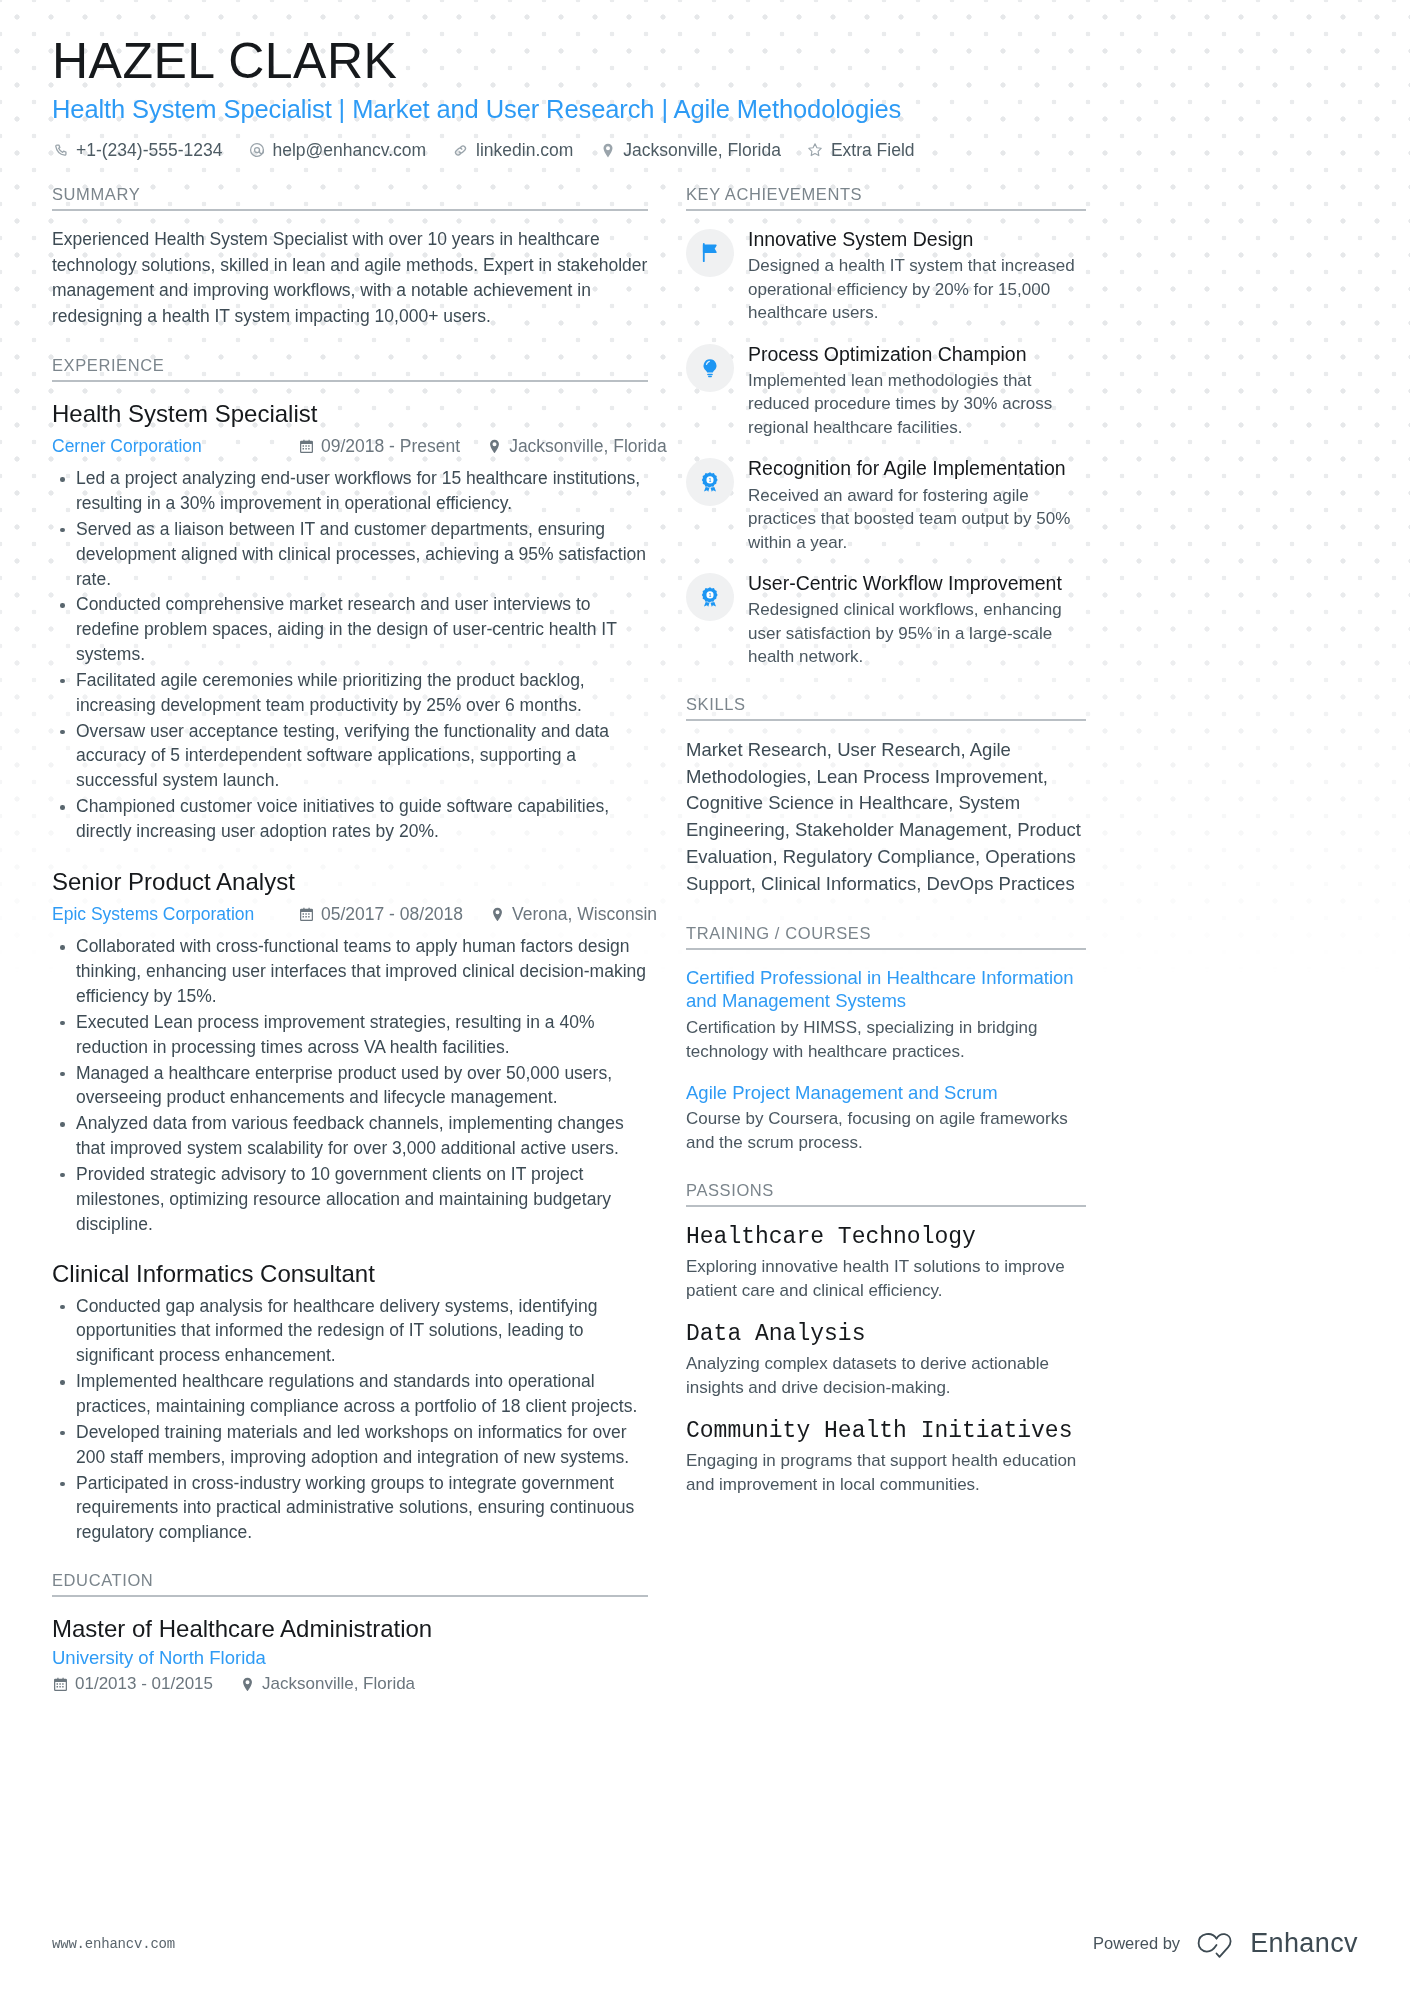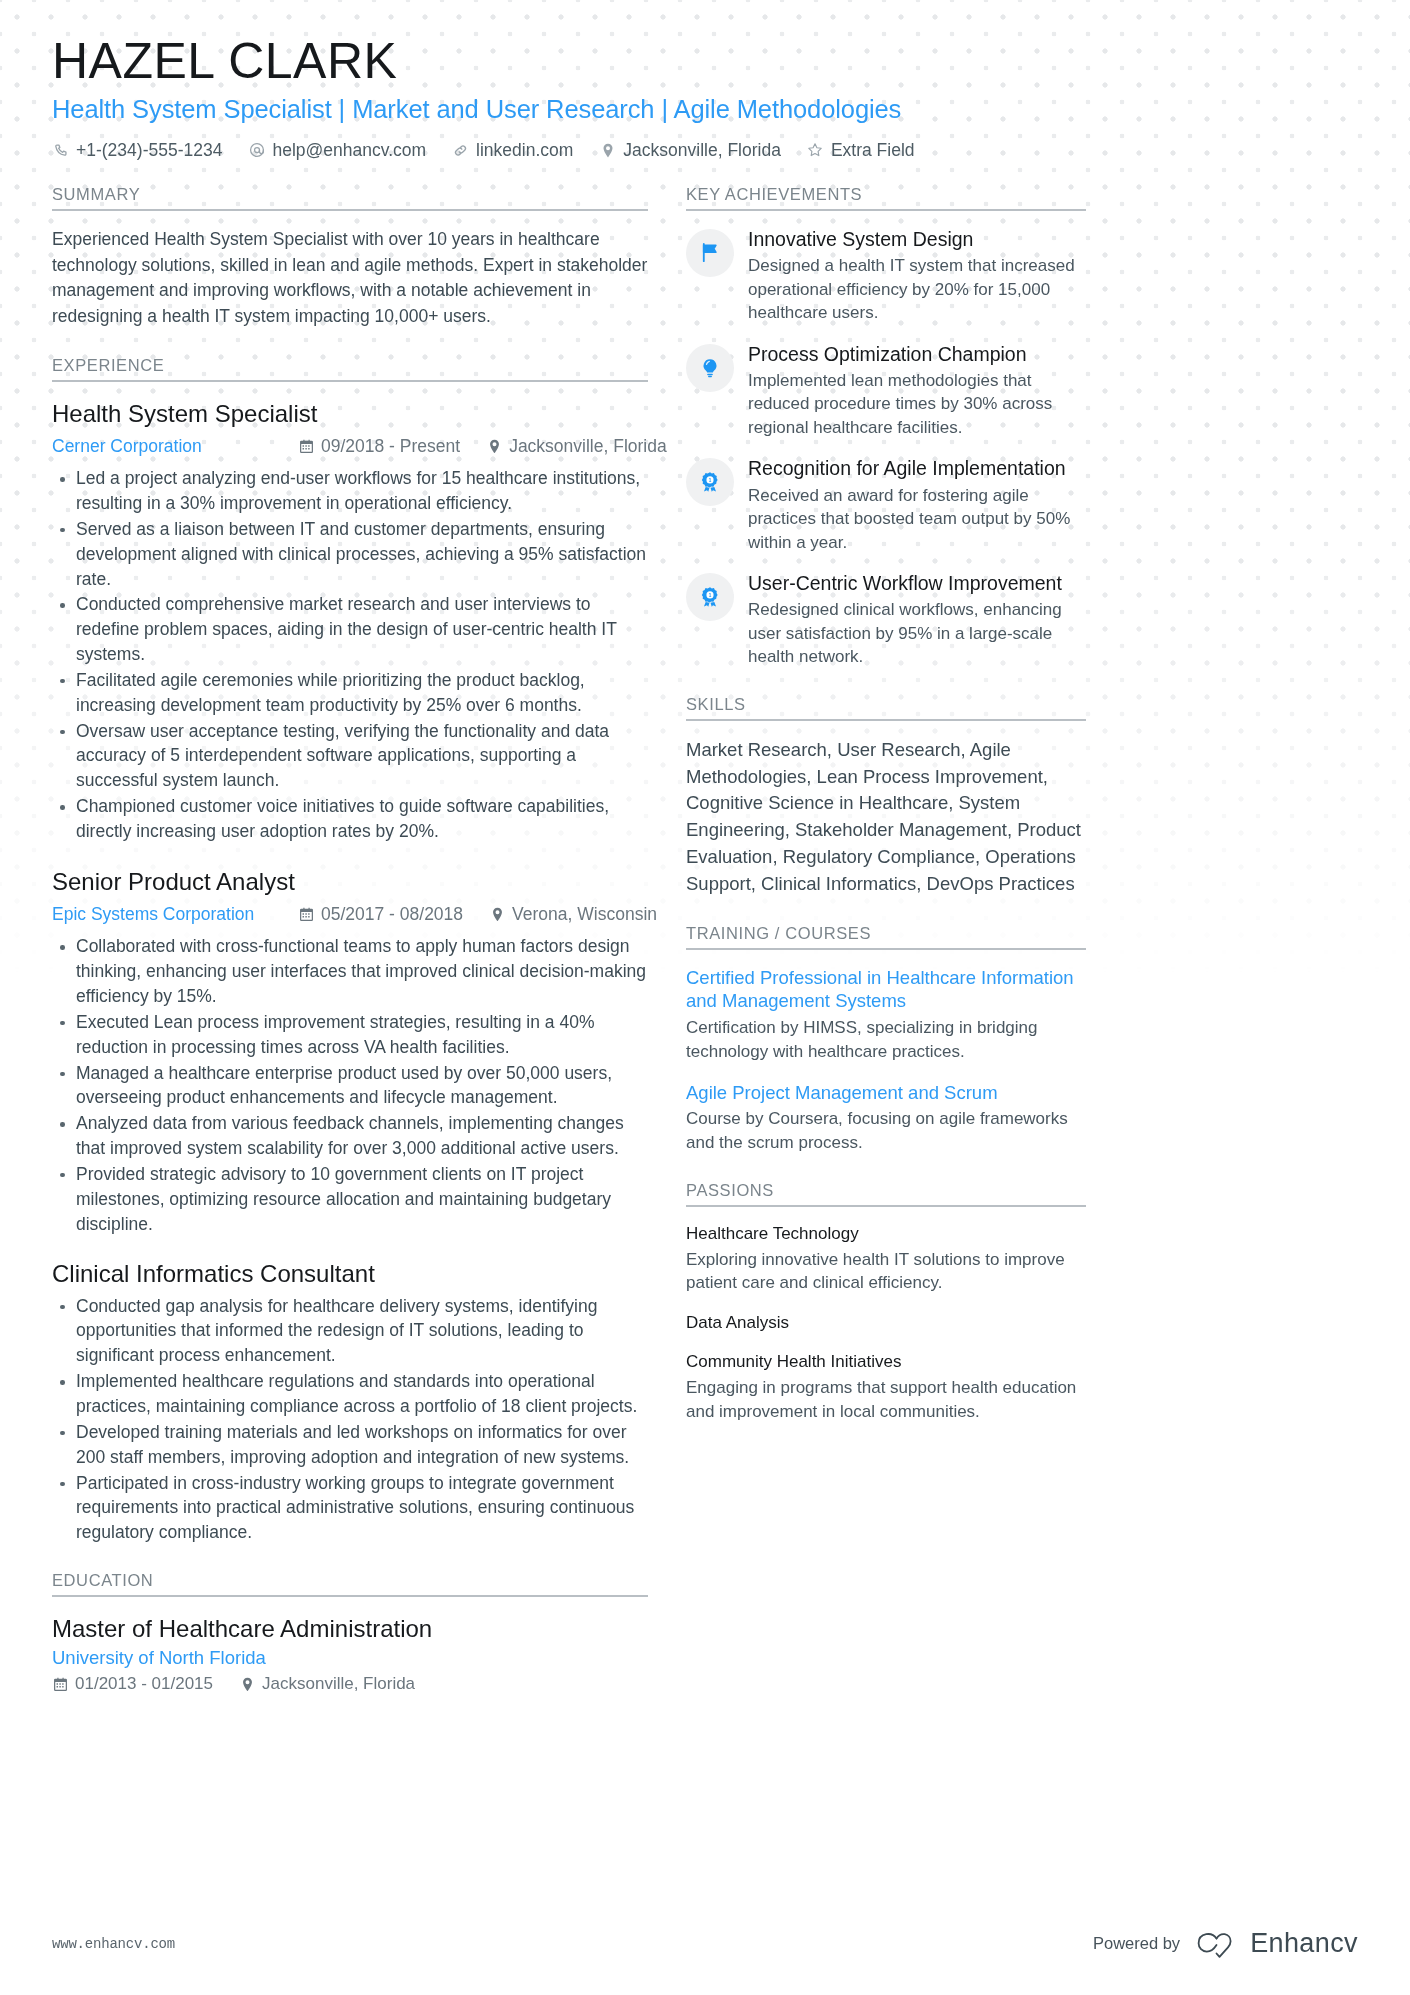--- a/index.html
+++ b/index.html
@@ -245,24 +245,25 @@
   
   .entry { margin-bottom: 17px; }
   .entry:last-child { margin-bottom: 0; }
   .entry-title-link {
     font-size: 18.5px;
     color: #2e9bf5;
     line-height: 1.28;
     margin-bottom: 3px;
   }
   .entry-title-dark {
-    font-size: 17px;
+    font-size: 23px;
     color: #16191c;
     line-height: 1.28;
     margin-bottom: 3px;
+    font-family: Liberation Mono, monospace;
   }
   .entry-desc {
     font-size: 17px;
     line-height: 1.4;
     color: #4a5760;
   }
 
   
   .footer {
     position: absolute;
@@ -574,20 +575,21 @@
         <div class="sec">
           <div class="sec-title">PASSIONS</div>
 
           <div class="entry">
             <div class="entry-title-dark">Healthcare Technology</div>
             <div class="entry-desc">Exploring innovative health IT solutions to improve patient care and clinical efficiency.</div>
           </div>
 
           <div class="entry">
             <div class="entry-title-dark">Data Analysis</div>
+            <div class="entry-desc">Analyzing complex datasets to derive actionable insights and drive decision-making.</div>
           </div>
 
           <div class="entry">
             <div class="entry-title-dark">Community Health Initiatives</div>
             <div class="entry-desc">Engaging in programs that support health education and improvement in local communities.</div>
           </div>
         </div>
 
       </div>
     </div>

